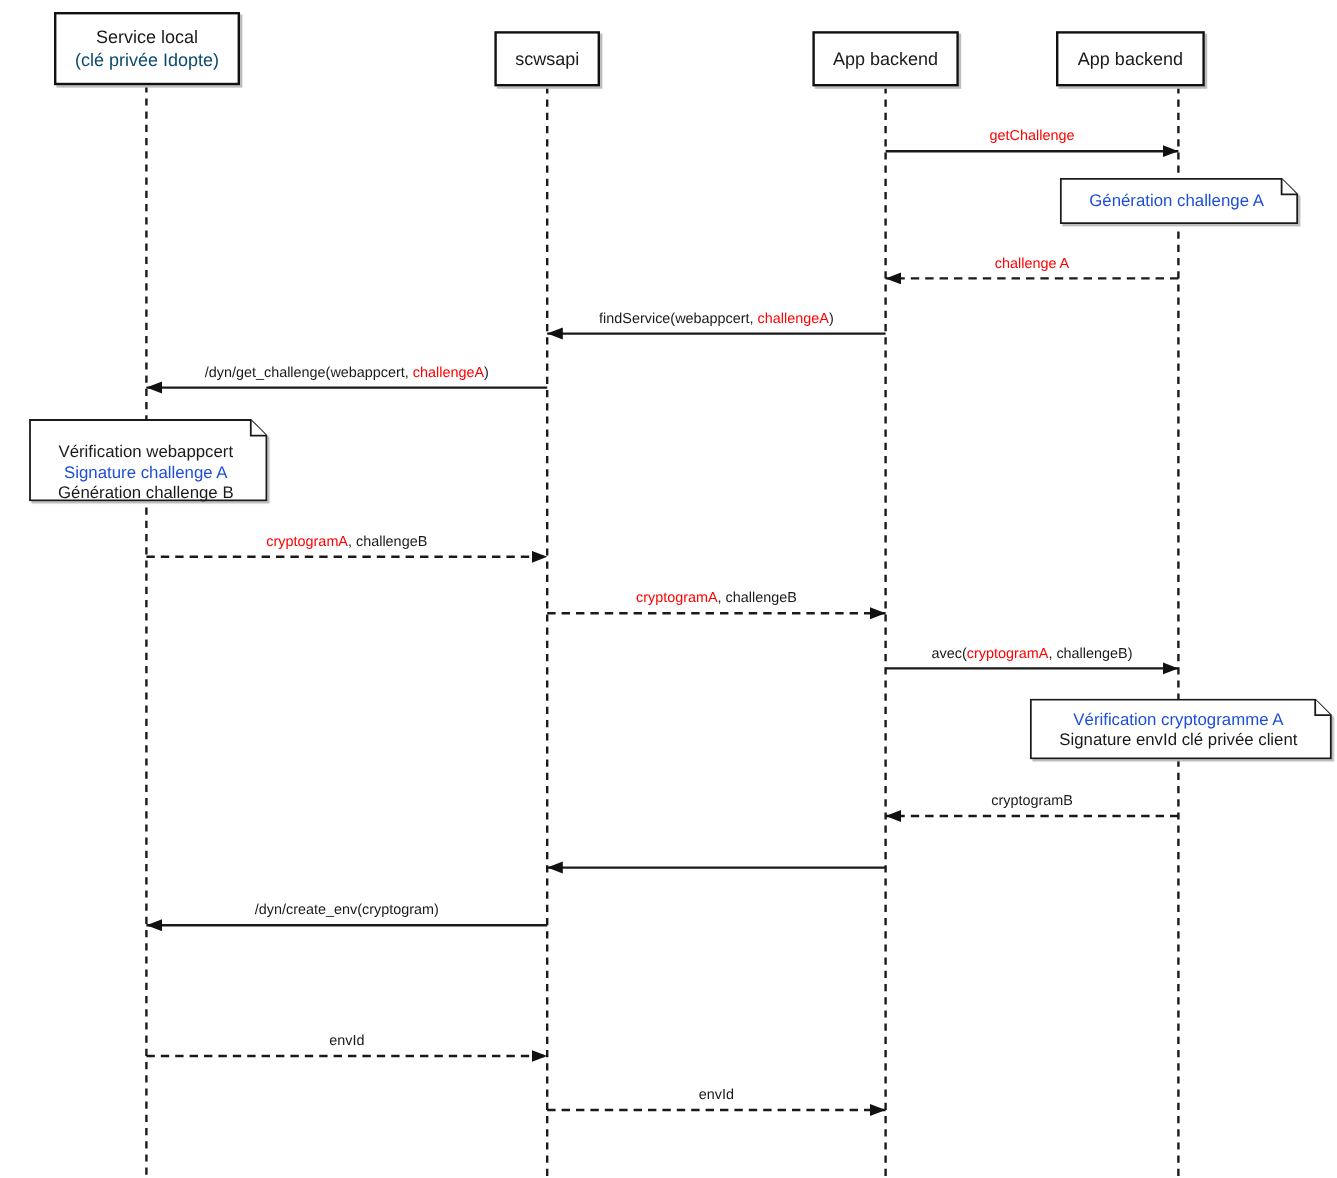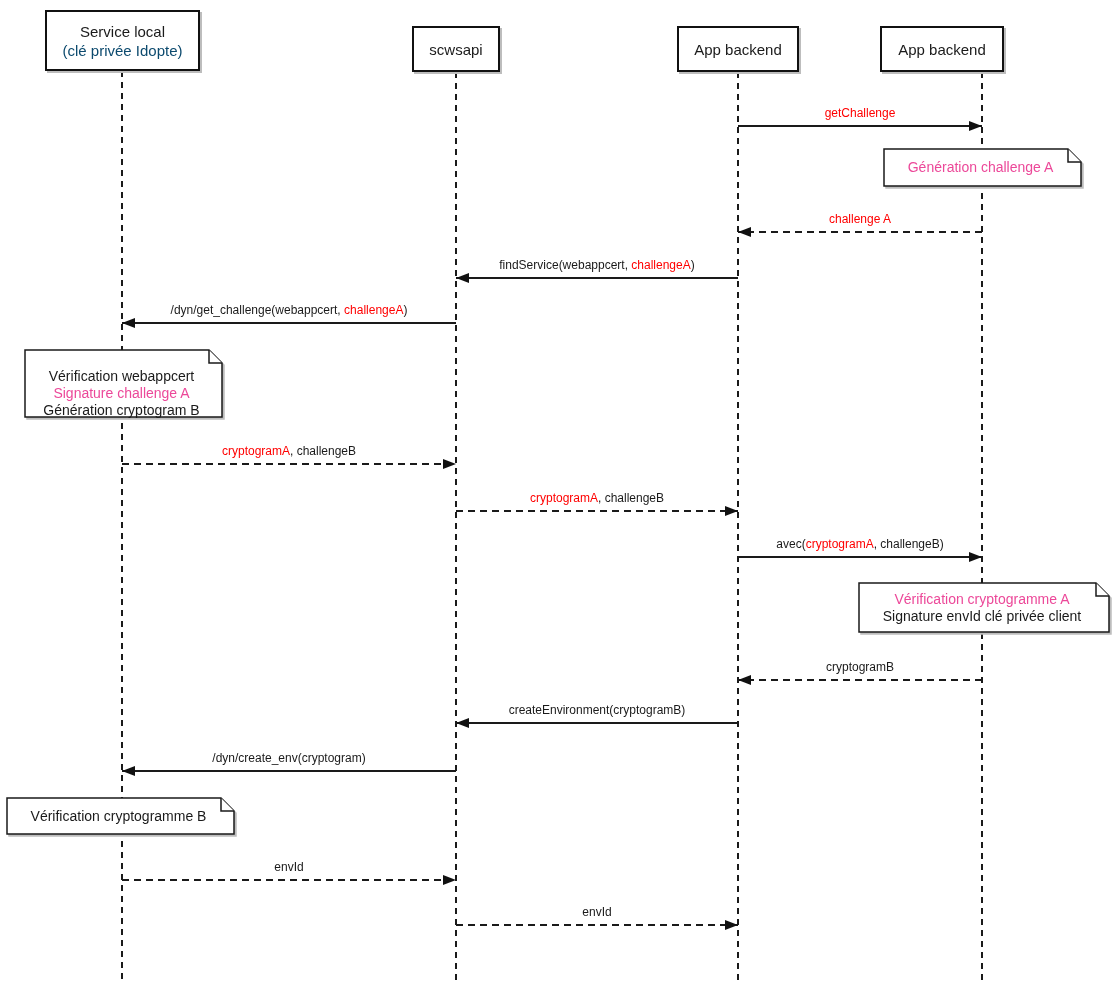--- a/index.html
+++ b/index.html
@@ -39,21 +39,21 @@
   .note{position:absolute;z-index:5;}
   .note svg{position:absolute;left:0;top:0;filter:drop-shadow(2px 2px 0 #bdbdbd);}
   .note-body{fill:#ffffff;stroke:#1a1a1a;stroke-width:1.5;}
   .note-fold{fill:#ffffff;stroke:#1a1a1a;stroke-width:1.5;}
   .note-text{
     position:absolute;left:0;top:0;right:0;bottom:0;
     display:flex;flex-direction:column;align-items:center;justify-content:center;
     font-size:14px;line-height:17px;text-align:center;
     padding-right:4px;box-sizing:border-box;
   }
-  .nl.red{color:#ec4899;}
+  .nl.red{color:#1d4ed8;}
   .nl.black{color:#1a1a1a;}
 </style>
 </head>
 <body>
 
 <div class="diagram">
 
   <svg class="layer" width="1114" height="982">
     <defs>
       <marker id="ah" markerUnits="userSpaceOnUse" markerWidth="16" markerHeight="12" refX="13" refY="5" orient="auto">
@@ -95,21 +95,20 @@
   </div>
 
   <div class="msg" style="left:860px;top:103px;"><span class="mb"></span><span class="mr">getChallenge</span><span class="mb"></span></div>
   <div class="msg" style="left:860px;top:209px;"><span class="mb"></span><span class="mr">challenge A</span><span class="mb"></span></div>
   <div class="msg" style="left:289px;top:300px;"><span class="mb">/dyn/get_challenge(webappcert, </span><span class="mr">challengeA</span><span class="mb">)</span></div>
   <div class="msg" style="left:597px;top:255px;"><span class="mb">findService(webappcert, </span><span class="mr">challengeA</span><span class="mb">)</span></div>
   <div class="msg" style="left:289px;top:441px;"><span class="mb"></span><span class="mr">cryptogramA</span><span class="mb">, challengeB</span></div>
   <div class="msg" style="left:597px;top:488px;"><span class="mb"></span><span class="mr">cryptogramA</span><span class="mb">, challengeB</span></div>
   <div class="msg" style="left:860px;top:534px;"><span class="mb">avec(</span><span class="mr">cryptogramA</span><span class="mb">, challengeB)</span></div>
   <div class="msg" style="left:860px;top:657px;"><span class="mb">cryptogramB</span><span class="mr"></span><span class="mb"></span></div>
-  <div class="msg" style="left:597px;top:700px;"><span class="mb">createEnvironment(cryptogramB)</span><span class="mr"></span><span class="mb"></span></div>
   <div class="msg" style="left:289px;top:748px;"><span class="mb">/dyn/create_env(cryptogram)</span><span class="mr"></span><span class="mb"></span></div>
   <div class="msg" style="left:289px;top:857px;"><span class="mb">envId</span><span class="mr"></span><span class="mb"></span></div>
   <div class="msg" style="left:597px;top:902px;"><span class="mb">envId</span><span class="mr"></span><span class="mb"></span></div>
 
   <div class="note" style="left:883px;top:148px;width:199px;height:39px;">
     <svg width="199" height="39">
       <path class="note-body" d="M1,1 H185 L198,14 V38 H1 Z"></path>
       <path class="note-fold" d="M185,1 V14 H198" fill="none"></path>
     </svg>
     <div class="note-text">
@@ -118,38 +117,29 @@
   </div>
 
   <div class="note" style="left:24px;top:349px;width:199px;height:89px;">
     <svg width="199" height="69">
       <path class="note-body" d="M1,1 H185 L198,14 V68 H1 Z"></path>
       <path class="note-fold" d="M185,1 V14 H198" fill="none"></path>
     </svg>
     <div class="note-text">
       <div class="nl black">Vérification webappcert</div>
       <div class="nl red">Signature challenge A</div>
-      <div class="nl black">Génération cryptogram B</div>
+      <div class="nl black">Génération challenge B</div>
     </div>
   </div>
 
   <div class="note" style="left:858px;top:582px;width:252px;height:51px;">
     <svg width="252" height="51">
       <path class="note-body" d="M1,1 H238 L251,14 V50 H1 Z"></path>
       <path class="note-fold" d="M238,1 V14 H251" fill="none"></path>
     </svg>
     <div class="note-text">
       <div class="nl red">Vérification cryptogramme A</div>
       <div class="nl black">Signature envId clé privée client</div>
     </div>
   </div>
 
-  <div class="note" style="left:6px;top:797px;width:229px;height:38px;">
-    <svg width="229" height="38">
-      <path class="note-body" d="M1,1 H215 L228,14 V37 H1 Z"></path>
-      <path class="note-fold" d="M215,1 V14 H228" fill="none"></path>
-    </svg>
-    <div class="note-text">
-      <div class="nl black">Vérification cryptogramme B</div>
-    </div>
-  </div>
 
 </div>
 
 </body></html>

